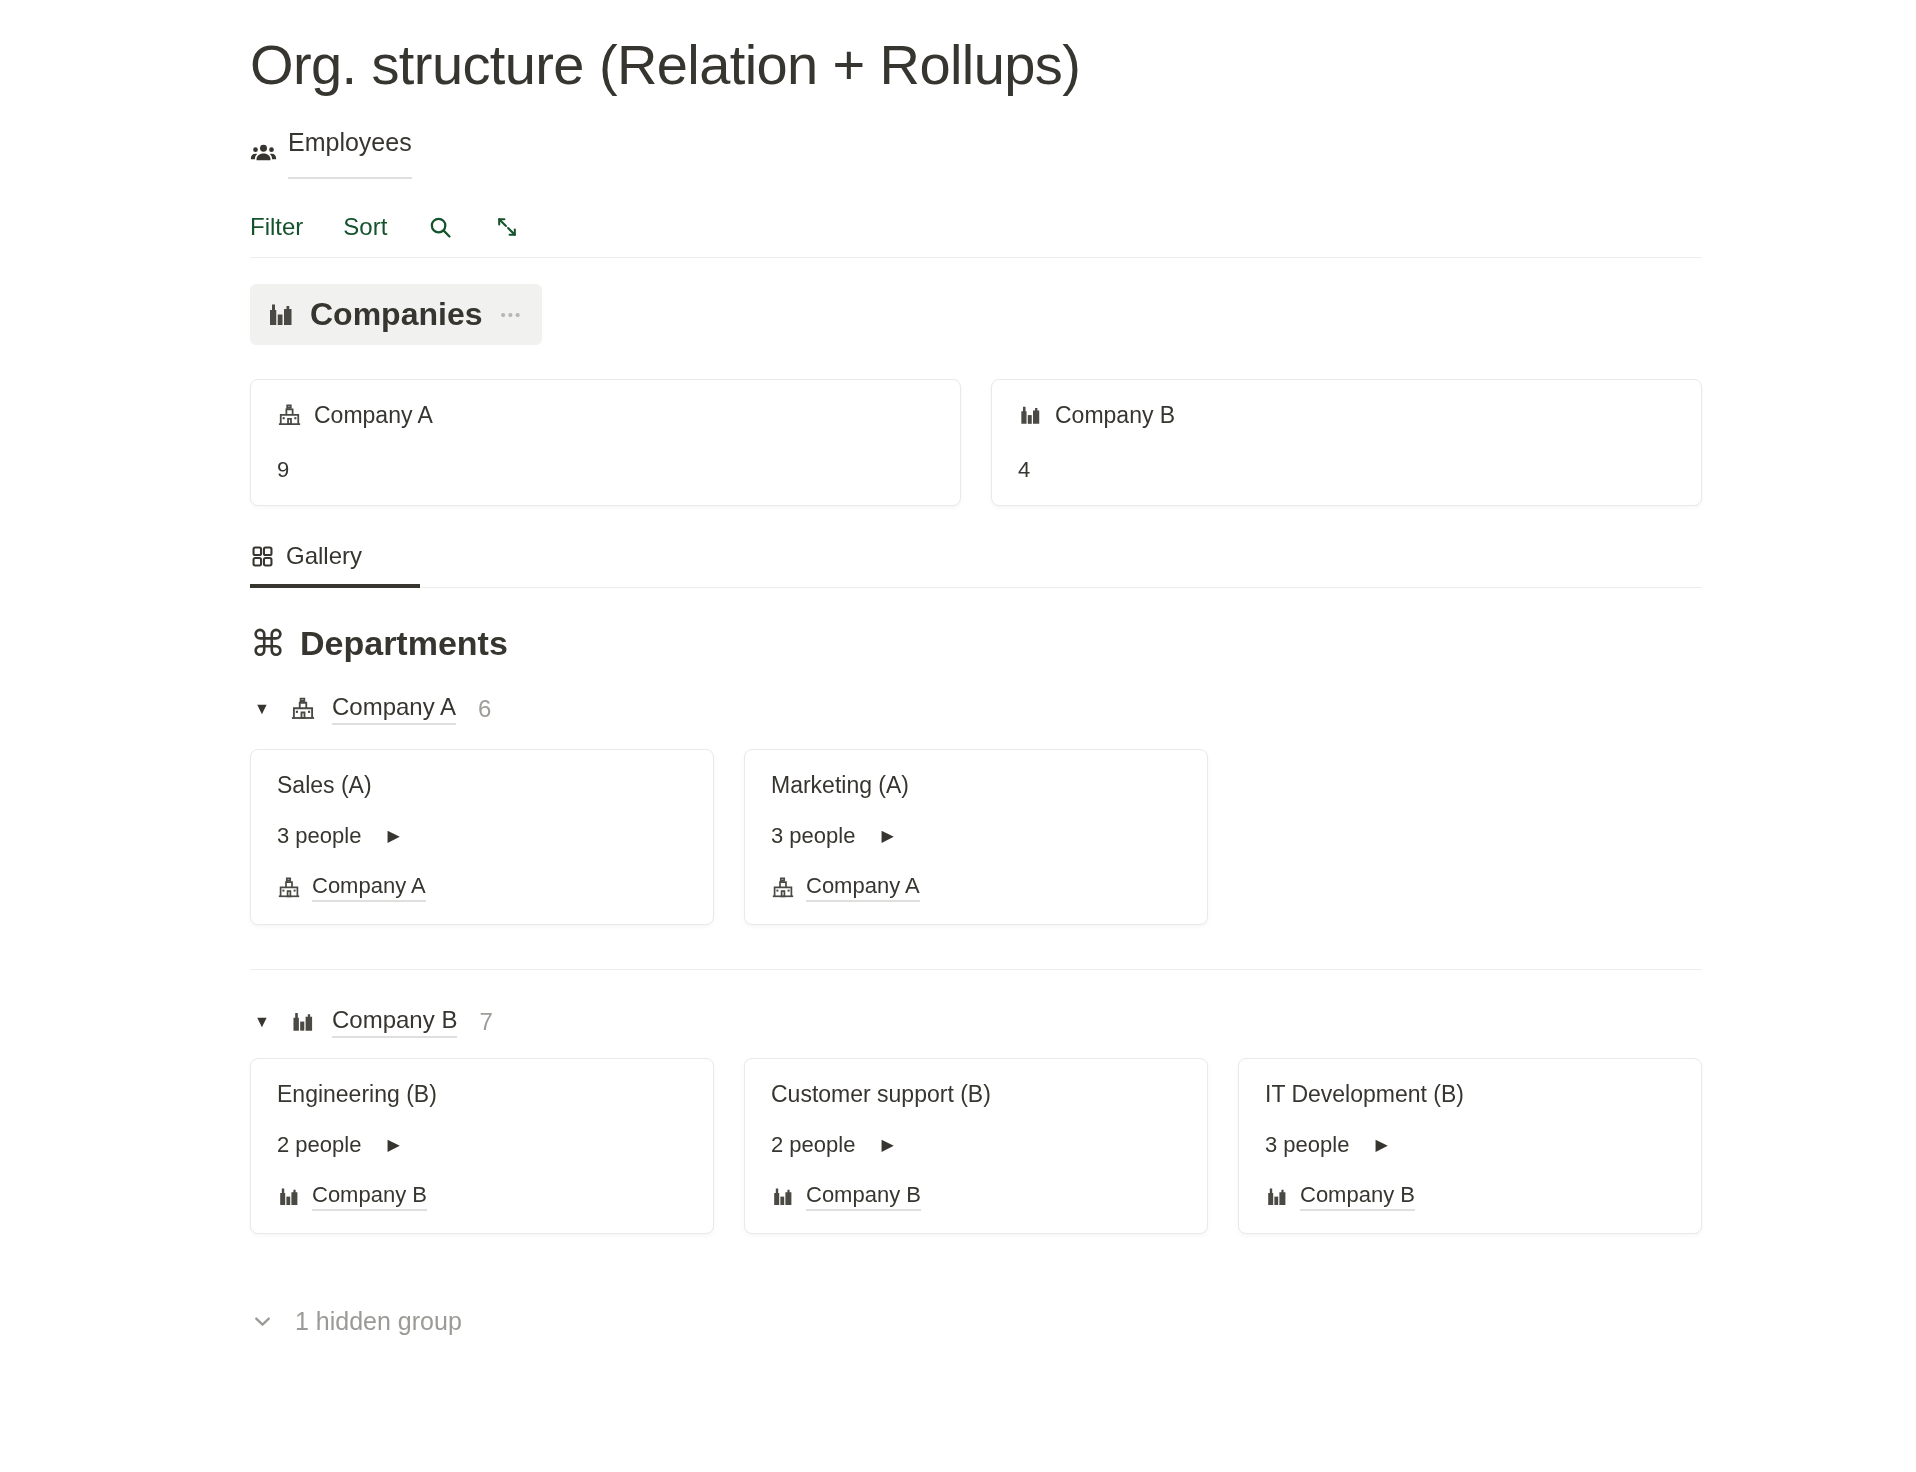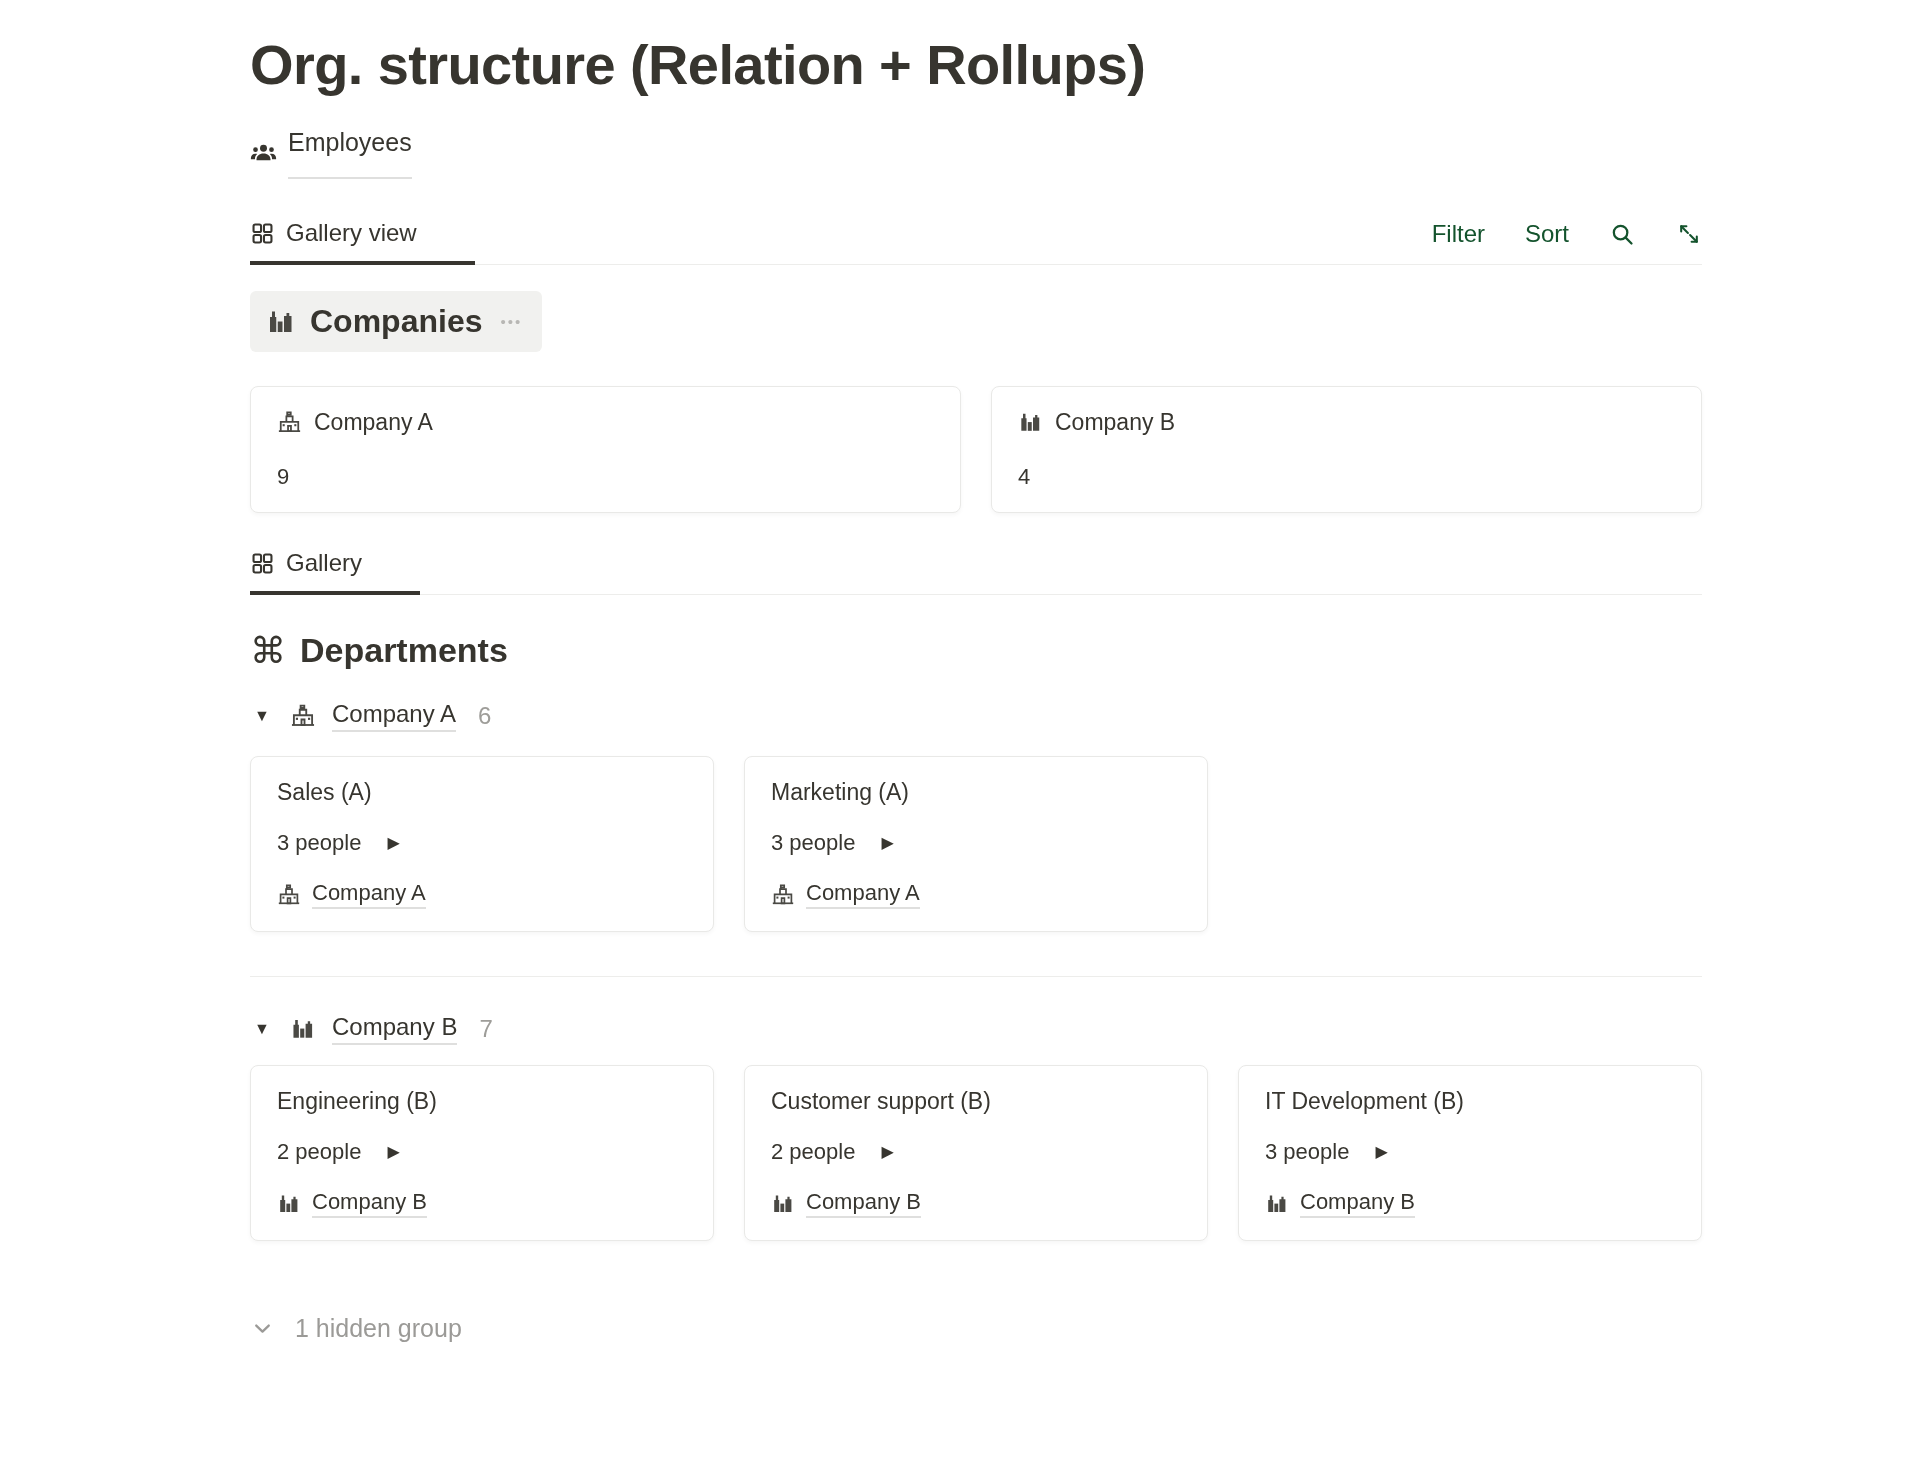--- a/index.html
+++ b/index.html
@@ -11,21 +11,21 @@
     overflow: hidden;
   }
   .content {
     margin-left: 250px;
     width: 1452px;
     padding-top: 30px;
   }
   
   h1.page-title {
     font-size: 56px;
-    font-weight: 700;
+    font-weight: 400;
     letter-spacing: -0.6px;
     line-height: 1.25;
     margin-bottom: 28px;
   }
   
   .collection-row { margin-bottom: 0; }
   .collection-link {
     display: inline-flex;
     align-items: center;
     gap: 11px;
@@ -258,26 +258,20 @@
   <div class="collection-row">
     <span class="collection-link">
       <svg class="ic" width="27" height="27" viewBox="0 0 24 24">
           <use href="#ic-people"></use>
         </svg>
       <span class="label">Employees</span>
     </span>
   </div>
 
   <div class="tabs-row">
-    <div class="tab active">
-      <svg class="ic" width="25" height="25" viewBox="0 0 24 24">
-          <use href="#ic-gallery"></use>
-        </svg>
-      <span>Gallery view</span>
-    </div>
     <div class="toolbar-right">
       <span class="tool">Filter</span>
       <span class="tool">Sort</span>
       <span class="tool-icon">
         <svg class="ic" width="27" height="27" viewBox="0 0 24 24">
             <use href="#ic-search"></use>
           </svg>
       </span>
       <span class="tool-icon">
         <svg class="ic" width="26" height="26" viewBox="0 0 24 24">

